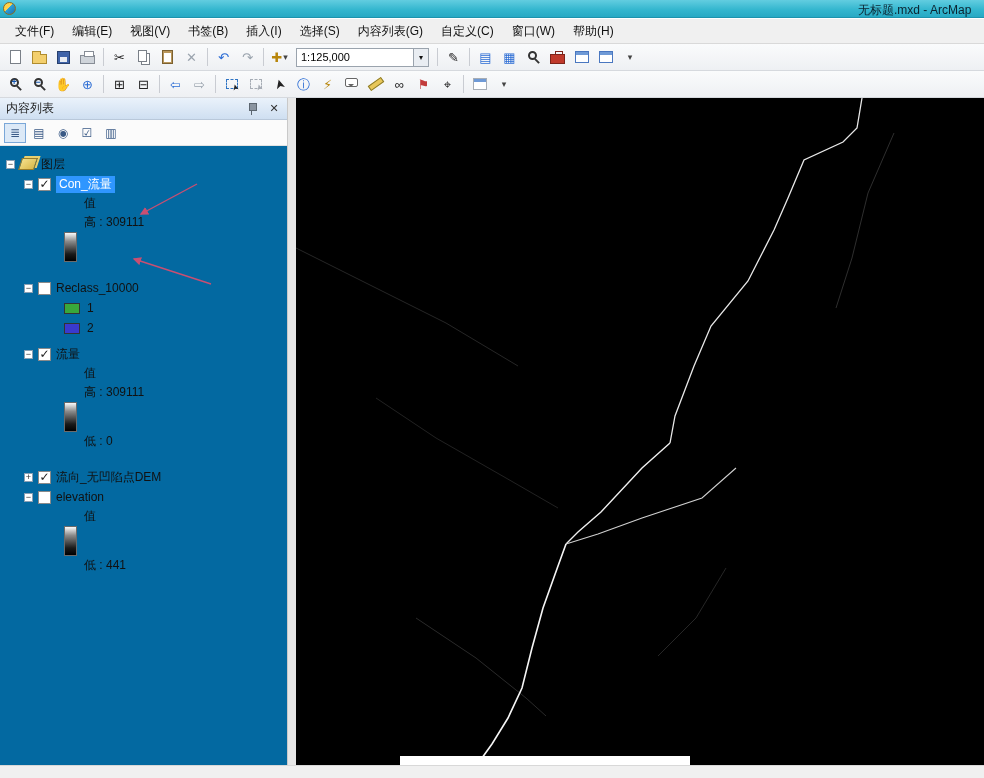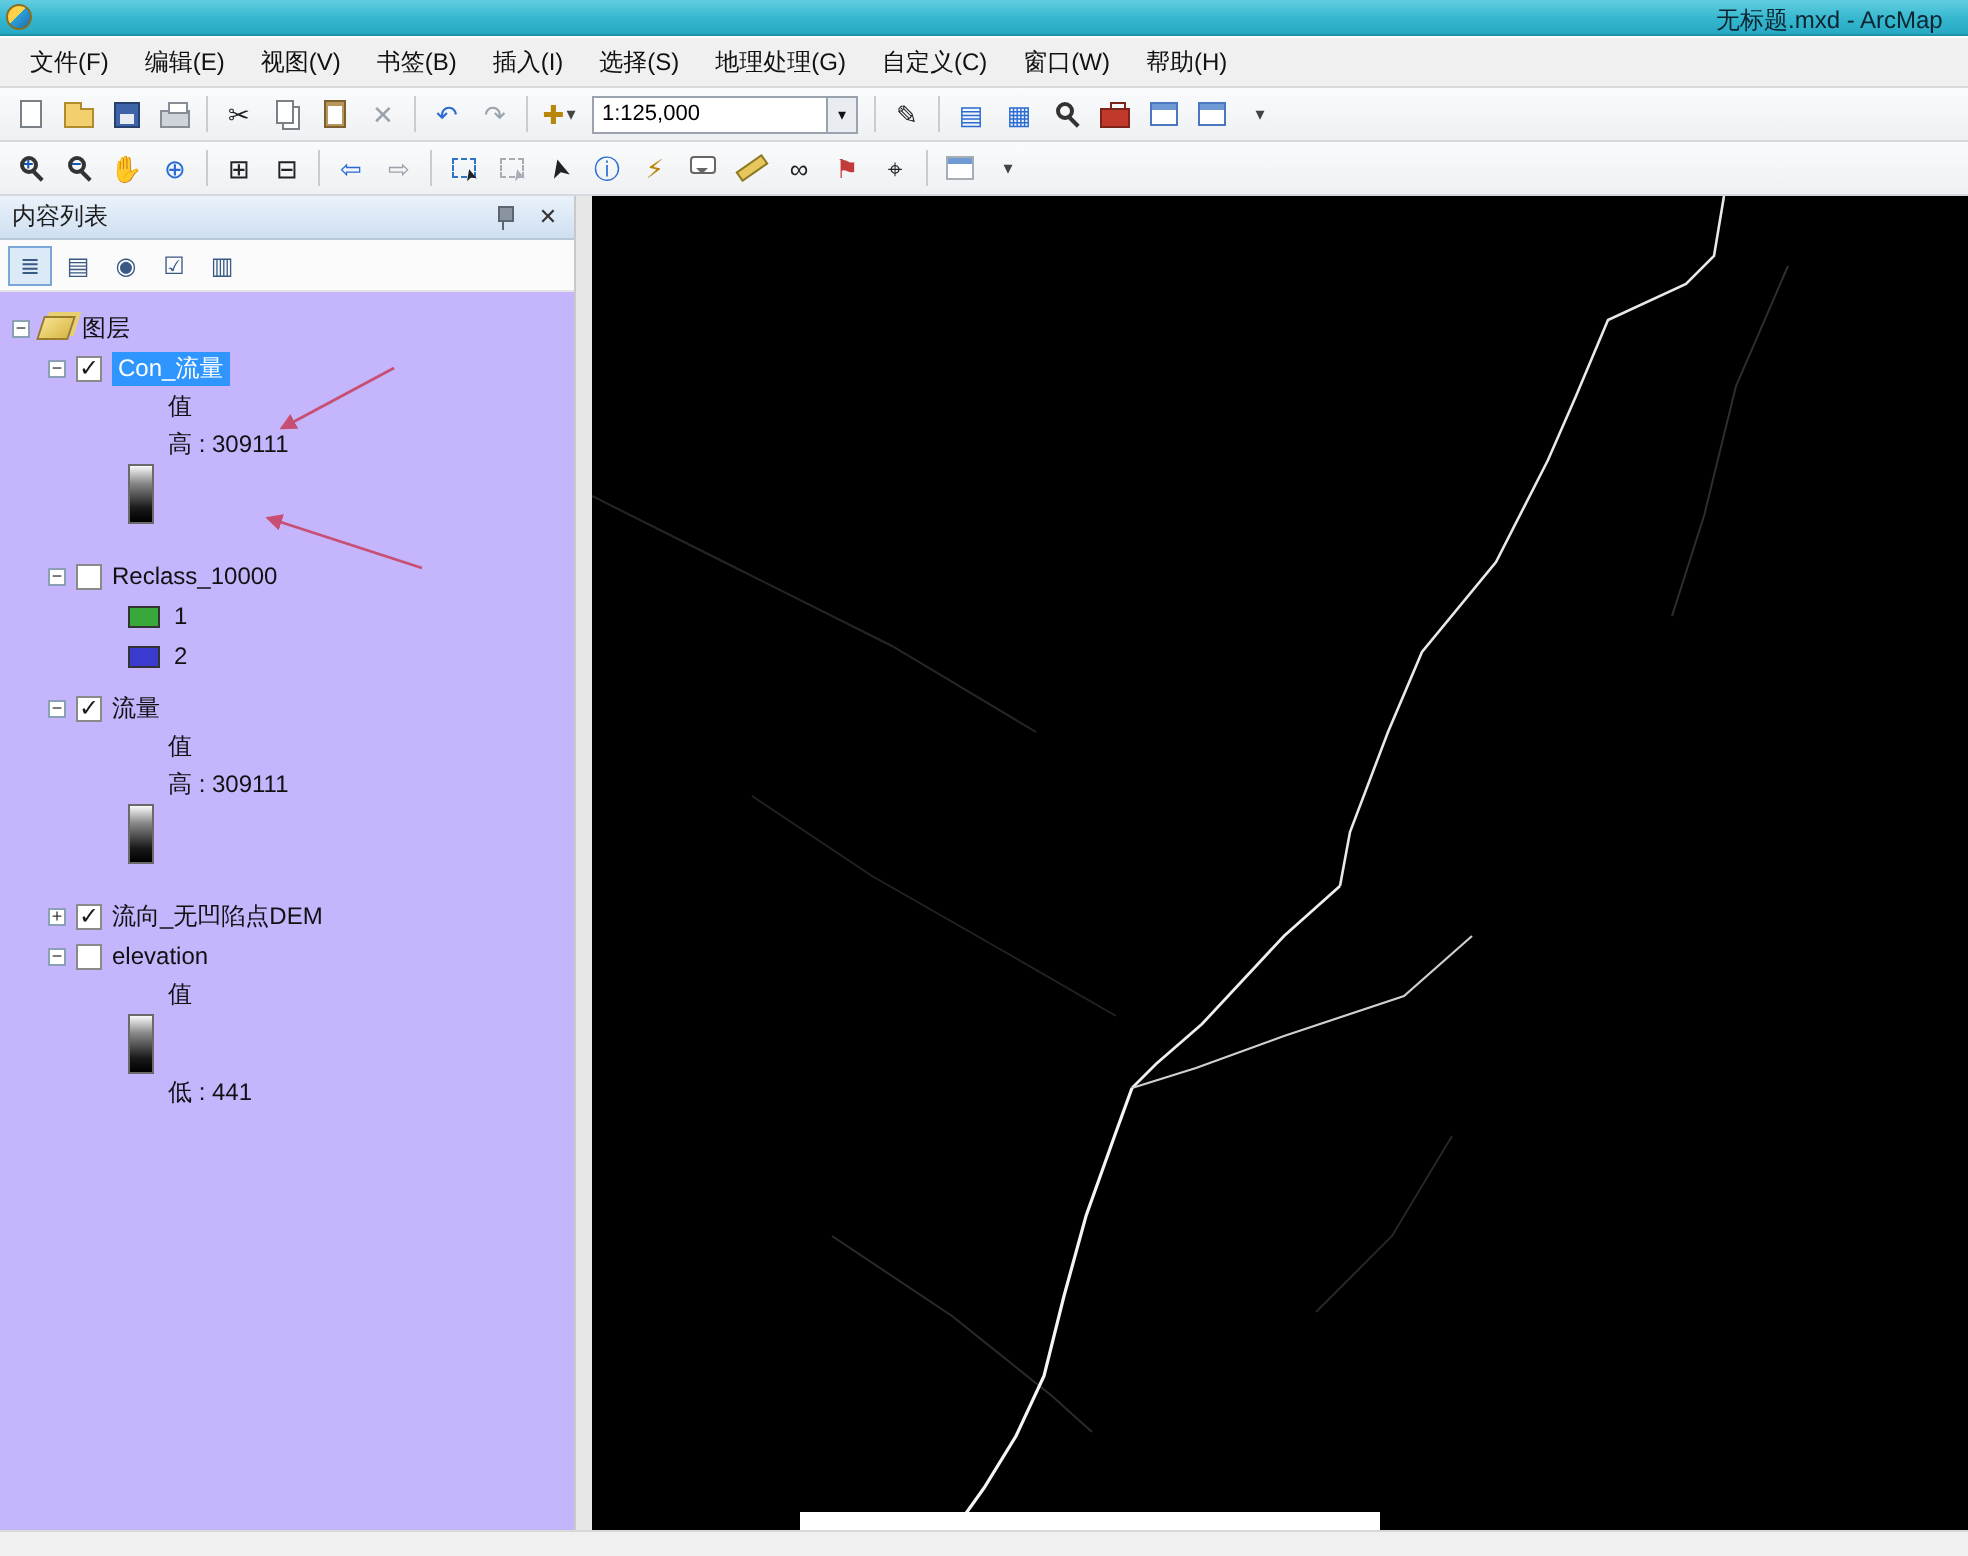--- a/index.html
+++ b/index.html
@@ -60,21 +60,21 @@
 
   .scalebox { display:flex; align-items:center; margin:0 4px; }
   .scalebox input { width:118px; height:19px; border:1px solid #9aa3ad; font-size:11px; padding:0 4px; font-family:"Liberation Sans", sans-serif; }
   .scalebox .arrowbtn { width:15px; height:19px; border:1px solid #9aa3ad; border-left:none; background:#e9edf2; font-size:8px; display:flex; align-items:center; justify-content:center; }
 
   
   .main { position:absolute; left:0; top:98px; width:984px; height:667px; }
   .splitter { position:absolute; left:288px; top:0; width:8px; height:667px; background:#e7e7e7; }
 
   
-  .toc { position:absolute; left:0; top:0; width:288px; height:667px; background:#c4b5fd; border-right:1px solid #c9c9c9; }
+  .toc { position:absolute; left:0; top:0; width:288px; height:667px; background:#0369a1; border-right:1px solid #c9c9c9; }
   .toc-header { height:22px; background:linear-gradient(#eaf2fb,#cfdff1); border-bottom:1px solid #b9c8da;
     display:flex; align-items:center; padding:0 6px; }
   .toc-title { flex:1; font-size:12px; color:#1c1c1c; }
   .pinicon { width:14px; height:14px; position:relative; margin-right:8px; }
   .pinicon::before { content:""; position:absolute; left:4px; top:1px; width:6px; height:6px; background:#8a94a0; border:1px solid #5c6670; }
   .pinicon::after { content:""; position:absolute; left:6px; top:8px; width:1px; height:5px; background:#5c6670; }
   .closeicon { font-size:11px; color:#333; width:14px; text-align:center; }
   .toc-toolbar { height:26px; border-bottom:1px solid #e3e3e3; display:flex; align-items:center; gap:2px; padding-left:4px; background:#fbfbfb; }
   .toc-tbtn { width:22px; height:20px; display:flex; align-items:center; justify-content:center; font-size:12px; color:#3a5a86; border:1px solid transparent; }
   .toc-tbtn.pressed { border-color:#7aa7d8; background:#dce9f7; }
@@ -115,21 +115,21 @@
   <span class="wintitle">无标题.mxd - ArcMap</span>
 </div>
 
 <div class="menubar">
   <span class="menuitem">文件(F)</span>
   <span class="menuitem">编辑(E)</span>
   <span class="menuitem">视图(V)</span>
   <span class="menuitem">书签(B)</span>
   <span class="menuitem">插入(I)</span>
   <span class="menuitem">选择(S)</span>
-  <span class="menuitem">地理处理(G)</span>
+  <span class="menuitem">内容列表(G)</span>
   <span class="menuitem">自定义(C)</span>
   <span class="menuitem">窗口(W)</span>
   <span class="menuitem">帮助(H)</span>
 </div>
 
 <div class="toolbar tb-std">
   <span class="tbtn">
       <span class="i-page"></span>
     </span>
   <span class="tbtn">
@@ -332,20 +332,21 @@
 
       <div class="trow indent1">
         <span class="exp">−</span>
         <span class="cb">✓</span>
         <span class="tlabel">流量</span>
       </div>
       <div class="legend">
         <div class="ltext">值</div>
         <div class="ltext">高 : 309111</div>
         <div class="ramp"></div>
+        <div class="ltext">低 : 0</div>
       </div>
 
       <div class="trow indent1 gap-top">
         <span class="exp">+</span>
         <span class="cb">✓</span>
         <span class="tlabel">流向_无凹陷点DEM</span>
       </div>
 
       <div class="trow indent1">
         <span class="exp">−</span>

